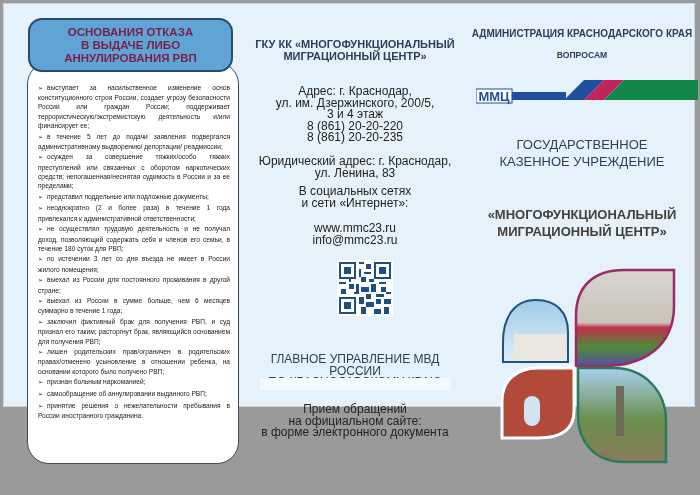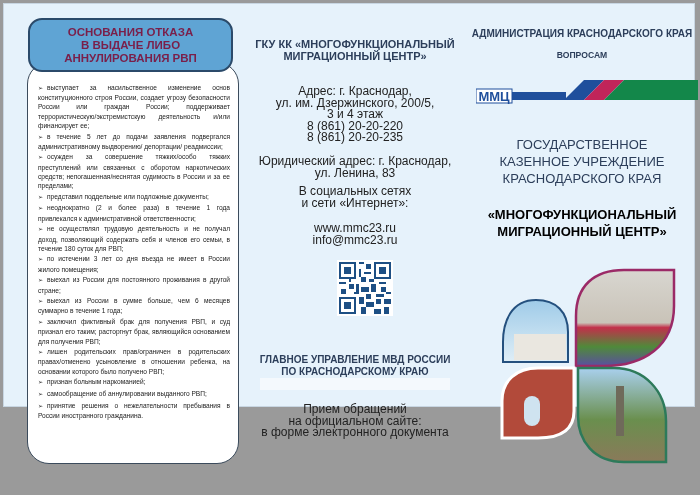--- a/index.html
+++ b/index.html
@@ -26,29 +26,29 @@
     font-size: 6.6px; line-height: 9.2px; color: #222; text-align: justify;
     margin-bottom: 1.5px;
   }
   .reason .bullet { font-size: 6px; margin-right: 4px; }
   
   .panel2 { position: absolute; left: 240px; top: 0; width: 222px; height: 488px; text-align: center; color: #222; }
   .p2-title { position: absolute; left: 0; width: 100%; top: 34px; font-weight: bold; font-size: 11px; line-height: 12px; color: #2c3e5a; }
   .p2-block { position: absolute; left: 0; width: 100%; font-size: 12px; line-height: 11.5px; margin-top: 12px; }
   .qr { position: absolute; left: 93px; top: 256px; width: 56px; height: 56px; background: #fff; padding: 2px; }
   .qr svg { width: 100%; height: 100%; }
-  .p2-title2 { position: absolute; left: 0; width: 100%; top: 350px; font-weight: bold; font-size: 10px; line-height: 11.5px; color: #2c3e5a; }
+  .p2-title2 { position: absolute; left: 0; width: 100%; top: 350px; font-weight: normal; font-size: 12px; line-height: 11.5px; color: #2c3e5a; }
   .whitebar { position: absolute; left: 16px; top: 374px; width: 190px; height: 12px; background: #f4f9fd; }
   
   .panel3 { position: absolute; left: 462px; top: 0; width: 232px; height: 488px; text-align: center; }
   .p3-admin { position: absolute; left: 0; width: 100%; top: 24px; font-weight: bold; font-size: 10px; color: #2c3e5a; }
   .p3-dept { position: absolute; left: 0; width: 100%; top: 46px; font-weight: bold; font-size: 8.6px; line-height: 11px; color: #2c3e5a; }
   .logo-band { position: absolute; left: 10px; top: 72px; width: 222px; height: 28px; }
   .p3-gov { position: absolute; left: 0; width: 100%; top: 132px; font-weight: normal; font-size: 13px; line-height: 17px; color: #2c3e5a; }
-  .p3-mmc { position: absolute; left: 0; width: 100%; top: 202px; font-weight: bold; font-size: 13px; line-height: 17px; color: #000000; }
+  .p3-mmc { position: absolute; left: 0; width: 100%; top: 202px; font-weight: bold; font-size: 13px; line-height: 17px; color: #404040; }
   .collage { position: absolute; left: 28px; top: 262px; width: 210px; height: 200px; }
 </style>
 </head>
 <body>
 
 <div class="sheet">
 
   <div class="reasons-title">
     <div>ОСНОВАНИЯ ОТКАЗА</div>
     <div>В ВЫДАЧЕ ЛИБО</div>
@@ -159,21 +159,20 @@
         <polygon points="88,24 108,4 128,4 108,24" fill="#1f4f9c"></polygon>
         <polygon points="108,24 128,4 148,4 128,24" fill="#c0245a"></polygon>
         <polygon points="128,24 148,4 222,4 222,24" fill="#13874a"></polygon>
         <rect x="0" y="13" width="36" height="14" fill="#ffffff" stroke="#1f4f9c" stroke-width="1"></rect>
         <text x="18" y="25" text-anchor="middle" font-family="Liberation Sans, sans-serif" font-weight="bold" font-size="13" fill="#1f4f9c">ММЦ</text>
       </svg>
     </div>
     <div class="p3-gov">
       <div>ГОСУДАРСТВЕННОЕ</div>
       <div>КАЗЕННОЕ УЧРЕЖДЕНИЕ</div>
-      <div>КРАСНОДАРСКОГО КРАЯ</div>
     </div>
     <div class="p3-mmc">
       <div>«МНОГОФУНКЦИОНАЛЬНЫЙ</div>
       <div>МИГРАЦИОННЫЙ ЦЕНТР»</div>
     </div>
     <div class="collage">
       <svg width="210" height="200" viewBox="0 0 210 200">
         <defs>
           <linearGradient id="sky" x1="0" y1="0" x2="0" y2="1">
               <stop offset="0" stop-color="#9fcbe8"></stop>

